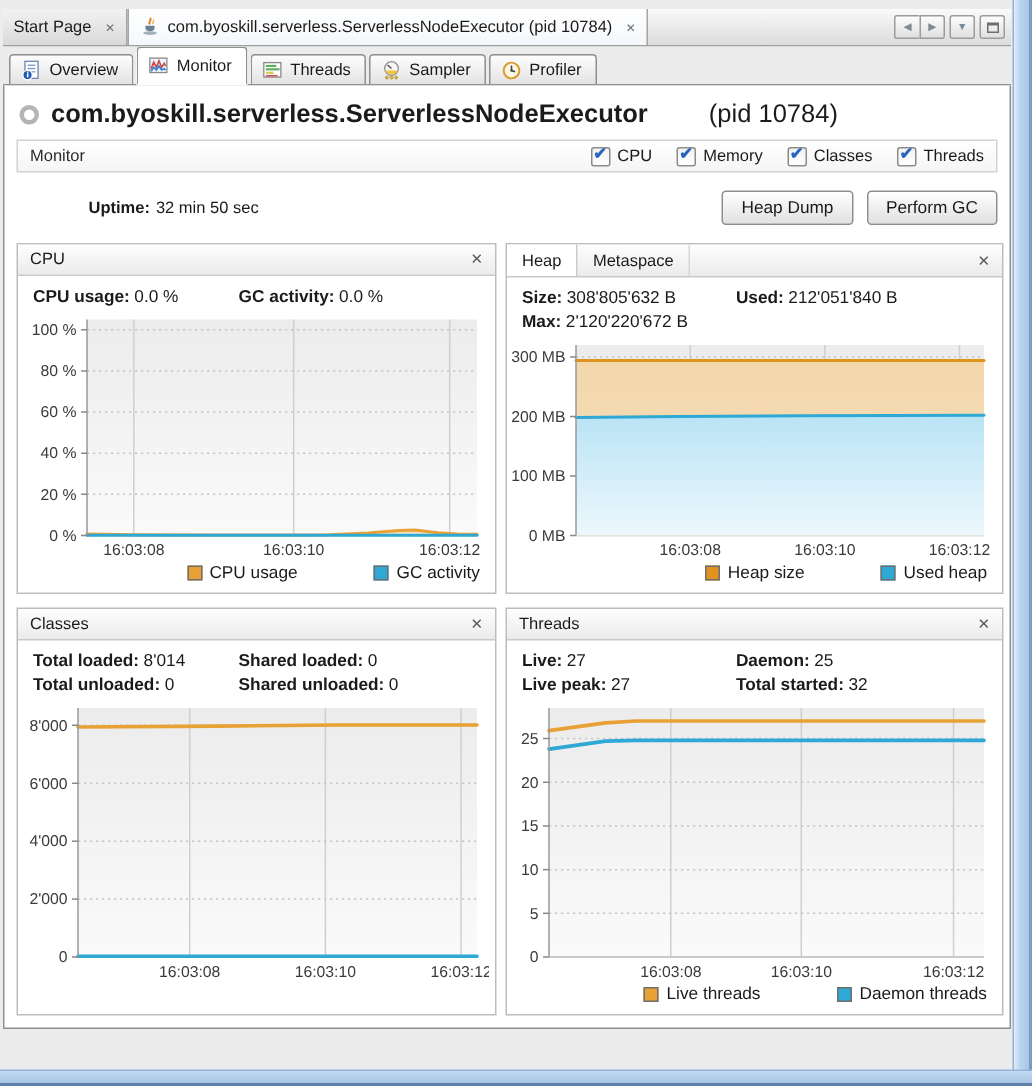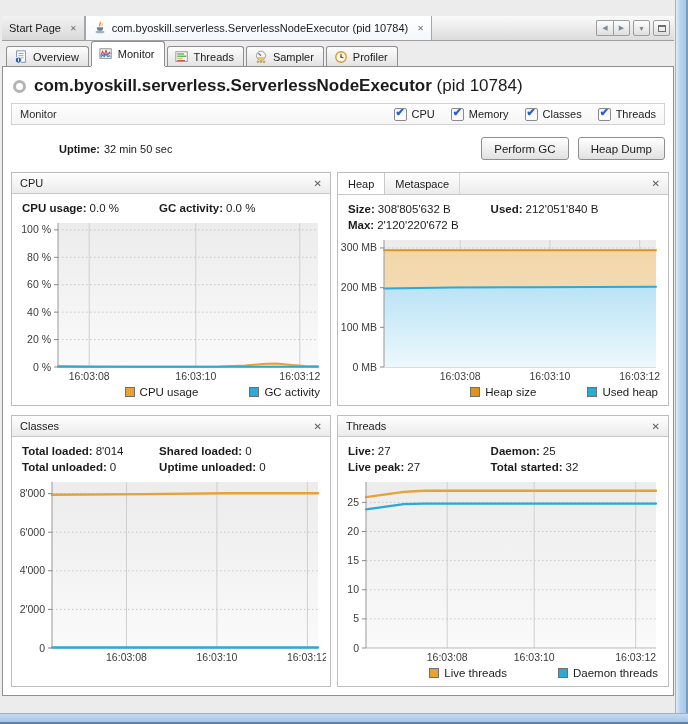--- a/index.html
+++ b/index.html
@@ -10,21 +10,21 @@
     background:#ececec; position:relative; overflow:hidden;
   }
   
   .frame-right { position:absolute; top:0; right:0; width:13px; height:724px;
     background:linear-gradient(90deg,#e3edf9,#b9d4ee 40%,#a9c6e4);
     border-left:1px solid #93b3d6; border-right:2px solid #7a9cc2; z-index:5;}
   .frame-bottom { position:absolute; left:0; bottom:0; width:688px; height:11px;
     background:linear-gradient(#c3daf2,#a9c6e4);
     border-top:1px solid #93b3d6; border-bottom:2px solid #5f82a8; z-index:6;}
   
-  .app { position:absolute; left:2px; top:16px; width:672px; height:680px;
+  .app { position:absolute; left:2px; top:6px; width:672px; height:680px;
     display:flex; flex-direction:column; }
   
   .doc-tabbar { height:25px; display:flex; align-items:stretch;
     background:linear-gradient(#fafafa,#dcdcdc);
     border-bottom:1px solid #9f9f9f; }
   .doc-tab { display:flex; align-items:center; gap:5px; padding:0 7px;
     border-right:1px solid #a6a6a6; background:linear-gradient(#f2f2f2,#d9d9d9);
     cursor:default; white-space:nowrap; }
   .doc-tab.selected { background:linear-gradient(#ffffff,#f4f7fb); border-left:1px solid #a6a6a6; }
   .doc-tab .tab-close { font-size:8px; color:#6e6e6e; margin-left:4px; }
@@ -44,21 +44,21 @@
     background:linear-gradient(#fdfdfd,#e3e3e3); height:20px; }
   .view-tab.selected { background:#fff; height:25px; position:relative; z-index:2;
     box-shadow:0 1px 0 #fff; }
   .vicon { width:14px; height:14px; display:inline-block; flex:0 0 14px; }
   
   .main { flex:1; background:#fff; border:1px solid #909090; border-top:none;
     display:flex; flex-direction:column; overflow:hidden; }
   .title-row { display:flex; align-items:center; gap:8px; padding:9px 10px 6px 10px; }
   .spinner { width:13px; height:13px; border:3px solid #b4b4b4; border-radius:50%; }
   .page-title { font-size:17px; font-weight:bold; }
-  .page-title .pid { font-weight:normal; }
+  .page-title .pid { font-weight:normal;margin-left:36px; }
   .monitor-toolbar { margin:1px 8px 0 8px; height:22px; border:1px solid #d2d2d2;
     background:linear-gradient(#ffffff,#f5f5f5);
     display:flex; align-items:center; padding:0 8px; }
   .monitor-toolbar .tb-label { color:#2b2b2b; }
   .cb-group { margin-left:auto; display:flex; gap:16px; }
   .cb { display:flex; align-items:center; gap:5px; cursor:default; }
   .cb-box { width:13px; height:13px; border:1px solid #8b8b8b; border-radius:2px;
     background:linear-gradient(#f2f2f2,#ffffff); position:relative; }
   .cb-box .check { position:absolute; left:1px; top:-3px; color:#2a62c0;
     font-size:11px; font-weight:bold; }
@@ -228,22 +228,22 @@
             </span>
           <span>Threads</span>
         </span>
       </span>
     </div>
 
     <div class="uptime-row">
       <b>Uptime:</b>
       <span>32 min 50 sec</span>
       <span class="btn-group">
+        <button class="push-btn">Heap Dump</button>
         <button class="push-btn">Perform GC</button>
-        <button class="push-btn">Heap Dump</button>
       </span>
     </div>
 
     <div class="panels">
 
       <div class="panel">
         <div class="panel-header">
           <span>CPU</span>
           <span class="panel-close">✕</span>
         </div>
@@ -379,21 +379,21 @@
 
       <div class="panel">
         <div class="panel-header">
           <span>Classes</span>
           <span class="panel-close">✕</span>
         </div>
         <div class="stats">
           <span class="stat"><b>Total loaded:</b><span>8'014</span></span>
           <span class="stat"><b>Shared loaded:</b><span>0</span></span>
           <span class="stat"><b>Total unloaded:</b><span>0</span></span>
-          <span class="stat"><b>Uptime unloaded:</b><span>0</span></span>
+          <span class="stat"><b>Shared unloaded:</b><span>0</span></span>
         </div>
         <div class="chart">
             <svg width="314" height="187">
               <defs>
                 <linearGradient id="g2bg" x1="0" y1="0" x2="0" y2="1">
                   <stop offset="0%" stop-color="#ececec"></stop>
                   <stop offset="100%" stop-color="#fafafa"></stop>
                 </linearGradient>
               </defs>
               <rect x="40" y="5" width="266" height="166" fill="url(#g2bg)"></rect>

